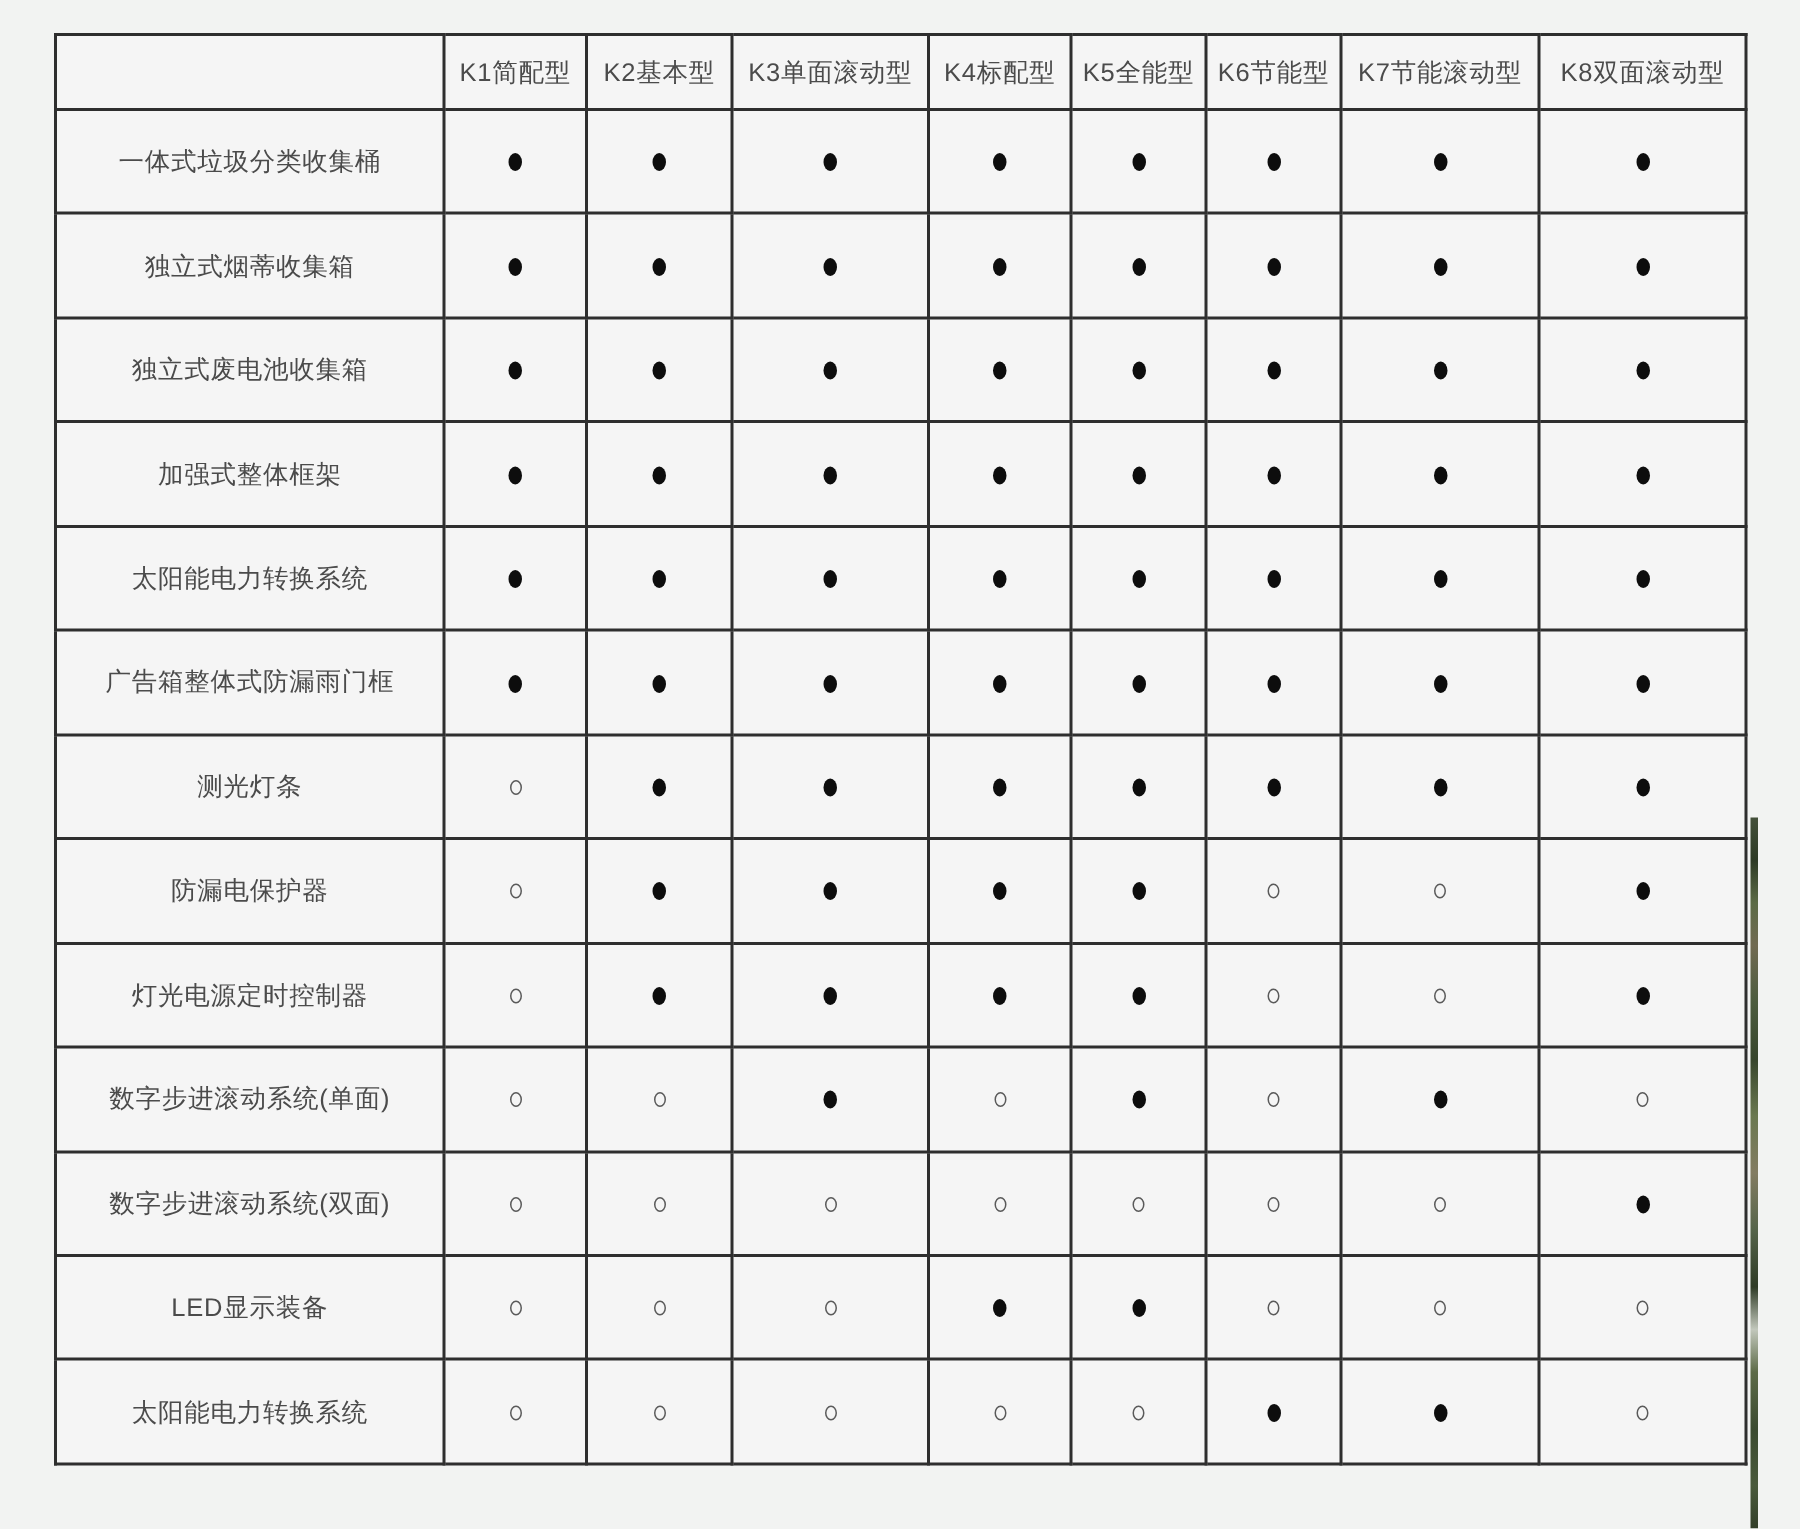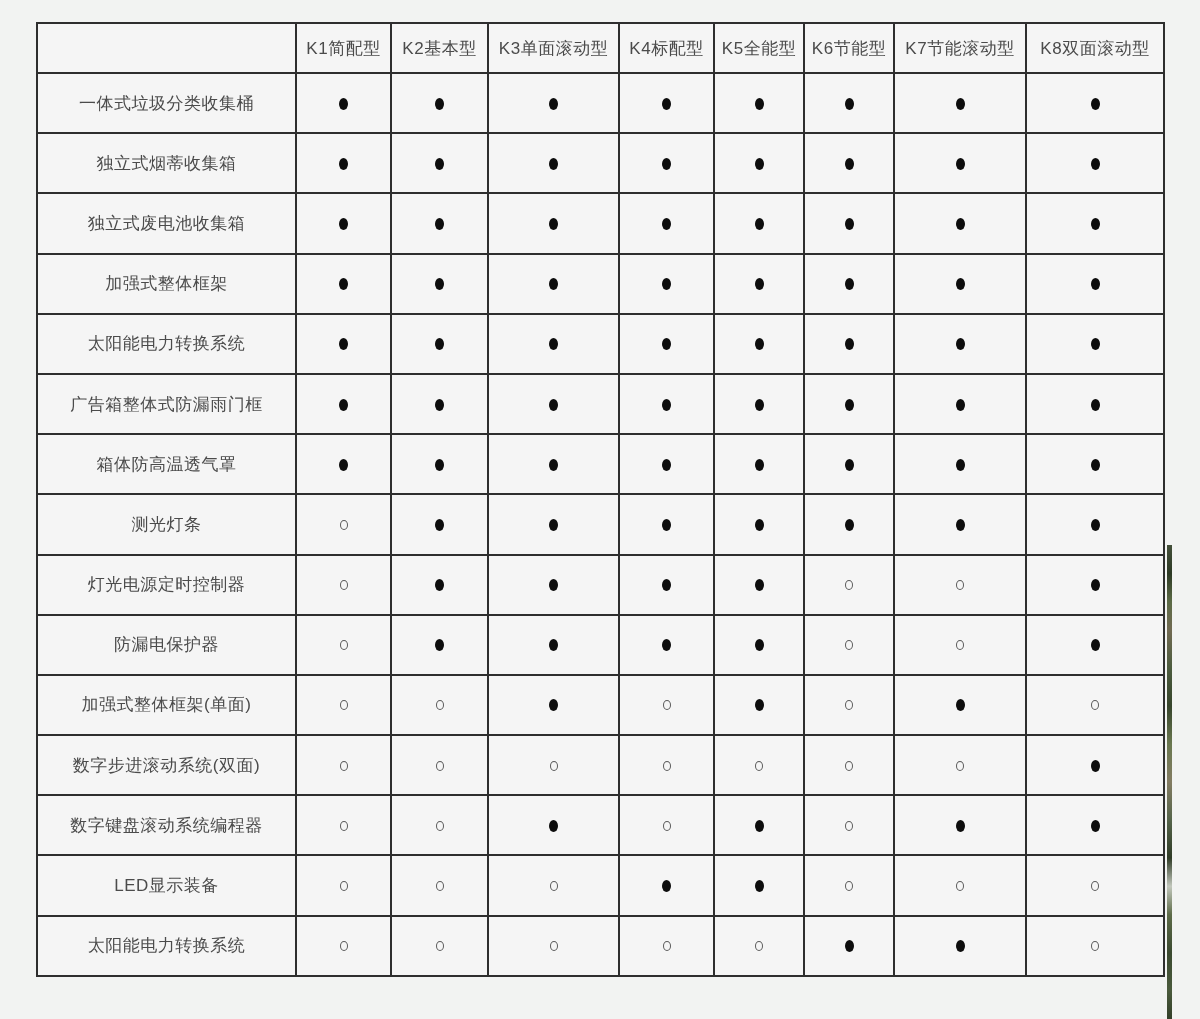--- a/index.html
+++ b/index.html
@@ -153,94 +153,72 @@
           <td><span class="dot filled"></span></td>
           <td><span class="dot filled"></span></td>
           <td><span class="dot filled"></span></td>
           <td><span class="dot filled"></span></td>
           <td><span class="dot filled"></span></td>
           <td><span class="dot filled"></span></td>
           <td><span class="dot filled"></span></td>
           <td><span class="dot filled"></span></td>
         </tr>
         <tr>
-          <td>箱体防高温透气罩</td>
-          <td><span class="dot filled"></span></td>
-          <td><span class="dot filled"></span></td>
-          <td><span class="dot filled"></span></td>
-          <td><span class="dot filled"></span></td>
-          <td><span class="dot filled"></span></td>
-          <td><span class="dot filled"></span></td>
-          <td><span class="dot filled"></span></td>
-          <td><span class="dot filled"></span></td>
-        </tr>
-        <tr>
           <td>测光灯条</td>
           <td><span class="dot open"></span></td>
           <td><span class="dot filled"></span></td>
           <td><span class="dot filled"></span></td>
           <td><span class="dot filled"></span></td>
           <td><span class="dot filled"></span></td>
           <td><span class="dot filled"></span></td>
           <td><span class="dot filled"></span></td>
           <td><span class="dot filled"></span></td>
         </tr>
         <tr>
+          <td>防漏电保护器</td>
+          <td><span class="dot open"></span></td>
+          <td><span class="dot filled"></span></td>
+          <td><span class="dot filled"></span></td>
+          <td><span class="dot filled"></span></td>
+          <td><span class="dot filled"></span></td>
+          <td><span class="dot open"></span></td>
+          <td><span class="dot open"></span></td>
+          <td><span class="dot filled"></span></td>
+        </tr>
+        <tr>
           <td>灯光电源定时控制器</td>
           <td><span class="dot open"></span></td>
           <td><span class="dot filled"></span></td>
           <td><span class="dot filled"></span></td>
           <td><span class="dot filled"></span></td>
           <td><span class="dot filled"></span></td>
           <td><span class="dot open"></span></td>
           <td><span class="dot open"></span></td>
           <td><span class="dot filled"></span></td>
         </tr>
         <tr>
-          <td>防漏电保护器</td>
-          <td><span class="dot open"></span></td>
-          <td><span class="dot filled"></span></td>
-          <td><span class="dot filled"></span></td>
-          <td><span class="dot filled"></span></td>
-          <td><span class="dot filled"></span></td>
-          <td><span class="dot open"></span></td>
-          <td><span class="dot open"></span></td>
-          <td><span class="dot filled"></span></td>
-        </tr>
-        <tr>
-          <td>加强式整体框架(单面)</td>
+          <td>数字步进滚动系统(单面)</td>
           <td><span class="dot open"></span></td>
           <td><span class="dot open"></span></td>
           <td><span class="dot filled"></span></td>
           <td><span class="dot open"></span></td>
           <td><span class="dot filled"></span></td>
           <td><span class="dot open"></span></td>
           <td><span class="dot filled"></span></td>
           <td><span class="dot open"></span></td>
         </tr>
         <tr>
           <td>数字步进滚动系统(双面)</td>
           <td><span class="dot open"></span></td>
           <td><span class="dot open"></span></td>
           <td><span class="dot open"></span></td>
           <td><span class="dot open"></span></td>
           <td><span class="dot open"></span></td>
           <td><span class="dot open"></span></td>
           <td><span class="dot open"></span></td>
-          <td><span class="dot filled"></span></td>
-        </tr>
-        <tr>
-          <td>数字键盘滚动系统编程器</td>
-          <td><span class="dot open"></span></td>
-          <td><span class="dot open"></span></td>
-          <td><span class="dot filled"></span></td>
-          <td><span class="dot open"></span></td>
-          <td><span class="dot filled"></span></td>
-          <td><span class="dot open"></span></td>
-          <td><span class="dot filled"></span></td>
           <td><span class="dot filled"></span></td>
         </tr>
         <tr>
           <td>LED显示装备</td>
           <td><span class="dot open"></span></td>
           <td><span class="dot open"></span></td>
           <td><span class="dot open"></span></td>
           <td><span class="dot filled"></span></td>
           <td><span class="dot filled"></span></td>
           <td><span class="dot open"></span></td>

